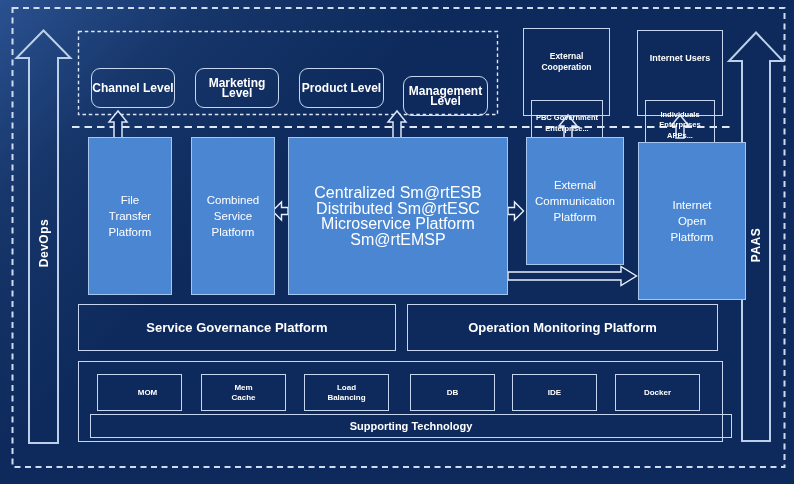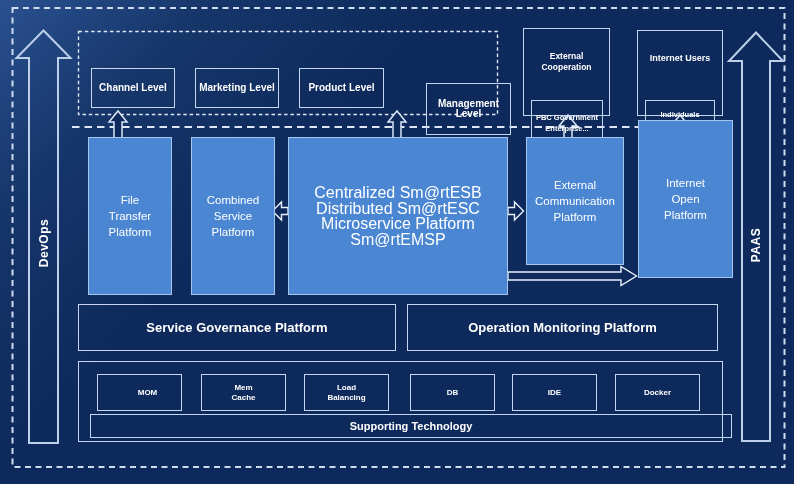--- a/index.html
+++ b/index.html
@@ -7,21 +7,21 @@
     position:relative;width:794px;height:484px;overflow:hidden;
     background:linear-gradient(135deg,#2a5190 0%,#163569 17%,#0e2a5c 36%),#0e2a5c;
     font-family:"Liberation Sans",sans-serif;color:#fff;
   }
   .stage *{box-sizing:border-box;}
   svg.overlay{position:absolute;left:0;top:0;z-index:1;}
   .abs{position:absolute;z-index:2;display:flex;align-items:center;justify-content:center;
        text-align:center;white-space:pre-line;}
   .darkbox{border:1.4px solid #c6d6ee;background:transparent;}
   .panel{background:#4a86d2;border:1.4px solid #a6c6ec;font-size:11.5px;line-height:16px;}
-  .lvl{font-size:10px;font-weight:bold;line-height:10px;}
+  .lvl{font-size:12px;font-weight:bold;line-height:10px;border-radius:9px;}
   .tech{font-size:8px;font-weight:bold;line-height:10px;}
   .gov{font-size:13px;font-weight:600;}
   .coopbox{display:block;text-align:center;}
   .cooptitle{font-size:8.5px;font-weight:bold;line-height:11px;white-space:pre-line;margin-top:4px;}
   .coopinner{position:absolute;border:1.2px solid #c6d6ee;display:flex;align-items:center;
              justify-content:center;font-size:7.5px;font-weight:bold;line-height:10.5px;white-space:pre-line;margin-top:40px;}
   .rail{font-size:12px;font-weight:bold;letter-spacing:0.5px;transform:rotate(-90deg);}
 </style>
 </head>
 <body>
@@ -51,21 +51,21 @@
 
     <path d="M508 272 H621 V266.5 L636.5 276 L621 285.5 V280 H508 Z" fill="#0e2a5c" stroke="#e8f0fa" stroke-width="1.4"></path>
   </svg>
 
   <div class="abs rail" style="left:-6.5px;top:233px;width:100px;height:20px;">DevOps</div>
   <div class="abs rail" style="left:706px;top:235px;width:100px;height:20px;">PAAS</div>
 
   <div class="abs darkbox lvl" style="left:91px;top:68px;width:84px;height:40px;">Channel Level</div>
   <div class="abs darkbox lvl" style="left:195px;top:68px;width:84px;height:40px;">Marketing Level</div>
   <div class="abs darkbox lvl" style="left:299px;top:68px;width:85px;height:40px;">Product Level</div>
-  <div class="abs darkbox lvl" style="left:403px;top:83px;width:85px;height:52px;margin-left:23px;">Management Level</div>
+  <div class="abs darkbox lvl" style="left:403px;top:76px;width:85px;height:40px;">Management Level</div>
 
   <div class="abs darkbox coopbox" style="left:523px;top:28px;width:87px;height:88px;">
     <div class="cooptitle">External
 Cooperation</div>
     <div class="coopinner" style="left:7px;right:6px;top:31px;height:47px;">PBC Government
 Enterprise...</div>
   </div>
 
   <div class="abs darkbox coopbox" style="left:637px;top:30px;width:86px;height:86px;">
     <div class="cooptitle" style="font-size:9px;">Internet Users</div>
@@ -79,21 +79,21 @@
 Platform</div>
   <div class="abs panel" style="left:191px;top:137px;width:84px;height:158px;">Combined
 Service
 Platform</div>
   <div class="abs panel" style="left:288px;top:137px;width:220px;height:158px;font-size:16px;line-height:15.5px;">Centralized Sm@rtESB
 Distributed Sm@rtESC
 Microservice Platform Sm@rtEMSP</div>
   <div class="abs panel" style="left:526px;top:137px;width:98px;height:128px;">External
 Communication
 Platform</div>
-  <div class="abs panel" style="left:638px;top:120px;width:95px;height:158px;">Internet
+  <div class="abs panel" style="left:638px;top:142px;width:108px;height:158px;">Internet
 Open
 Platform</div>
 
   <div class="abs darkbox gov" style="left:78px;top:304px;width:318px;height:47px;">Service Governance Platform</div>
   <div class="abs darkbox gov" style="left:407px;top:304px;width:311px;height:47px;">Operation Monitoring Platform</div>
 
   <div class="abs darkbox" style="left:78px;top:361px;width:645px;height:81px;"></div>
   <div class="abs darkbox tech" style="left:97px;top:374px;width:85px;height:37px;padding-left:16px;">MOM</div>
   <div class="abs darkbox tech" style="left:304px;top:374px;width:85px;height:37px;">Load
 Balancing</div>

